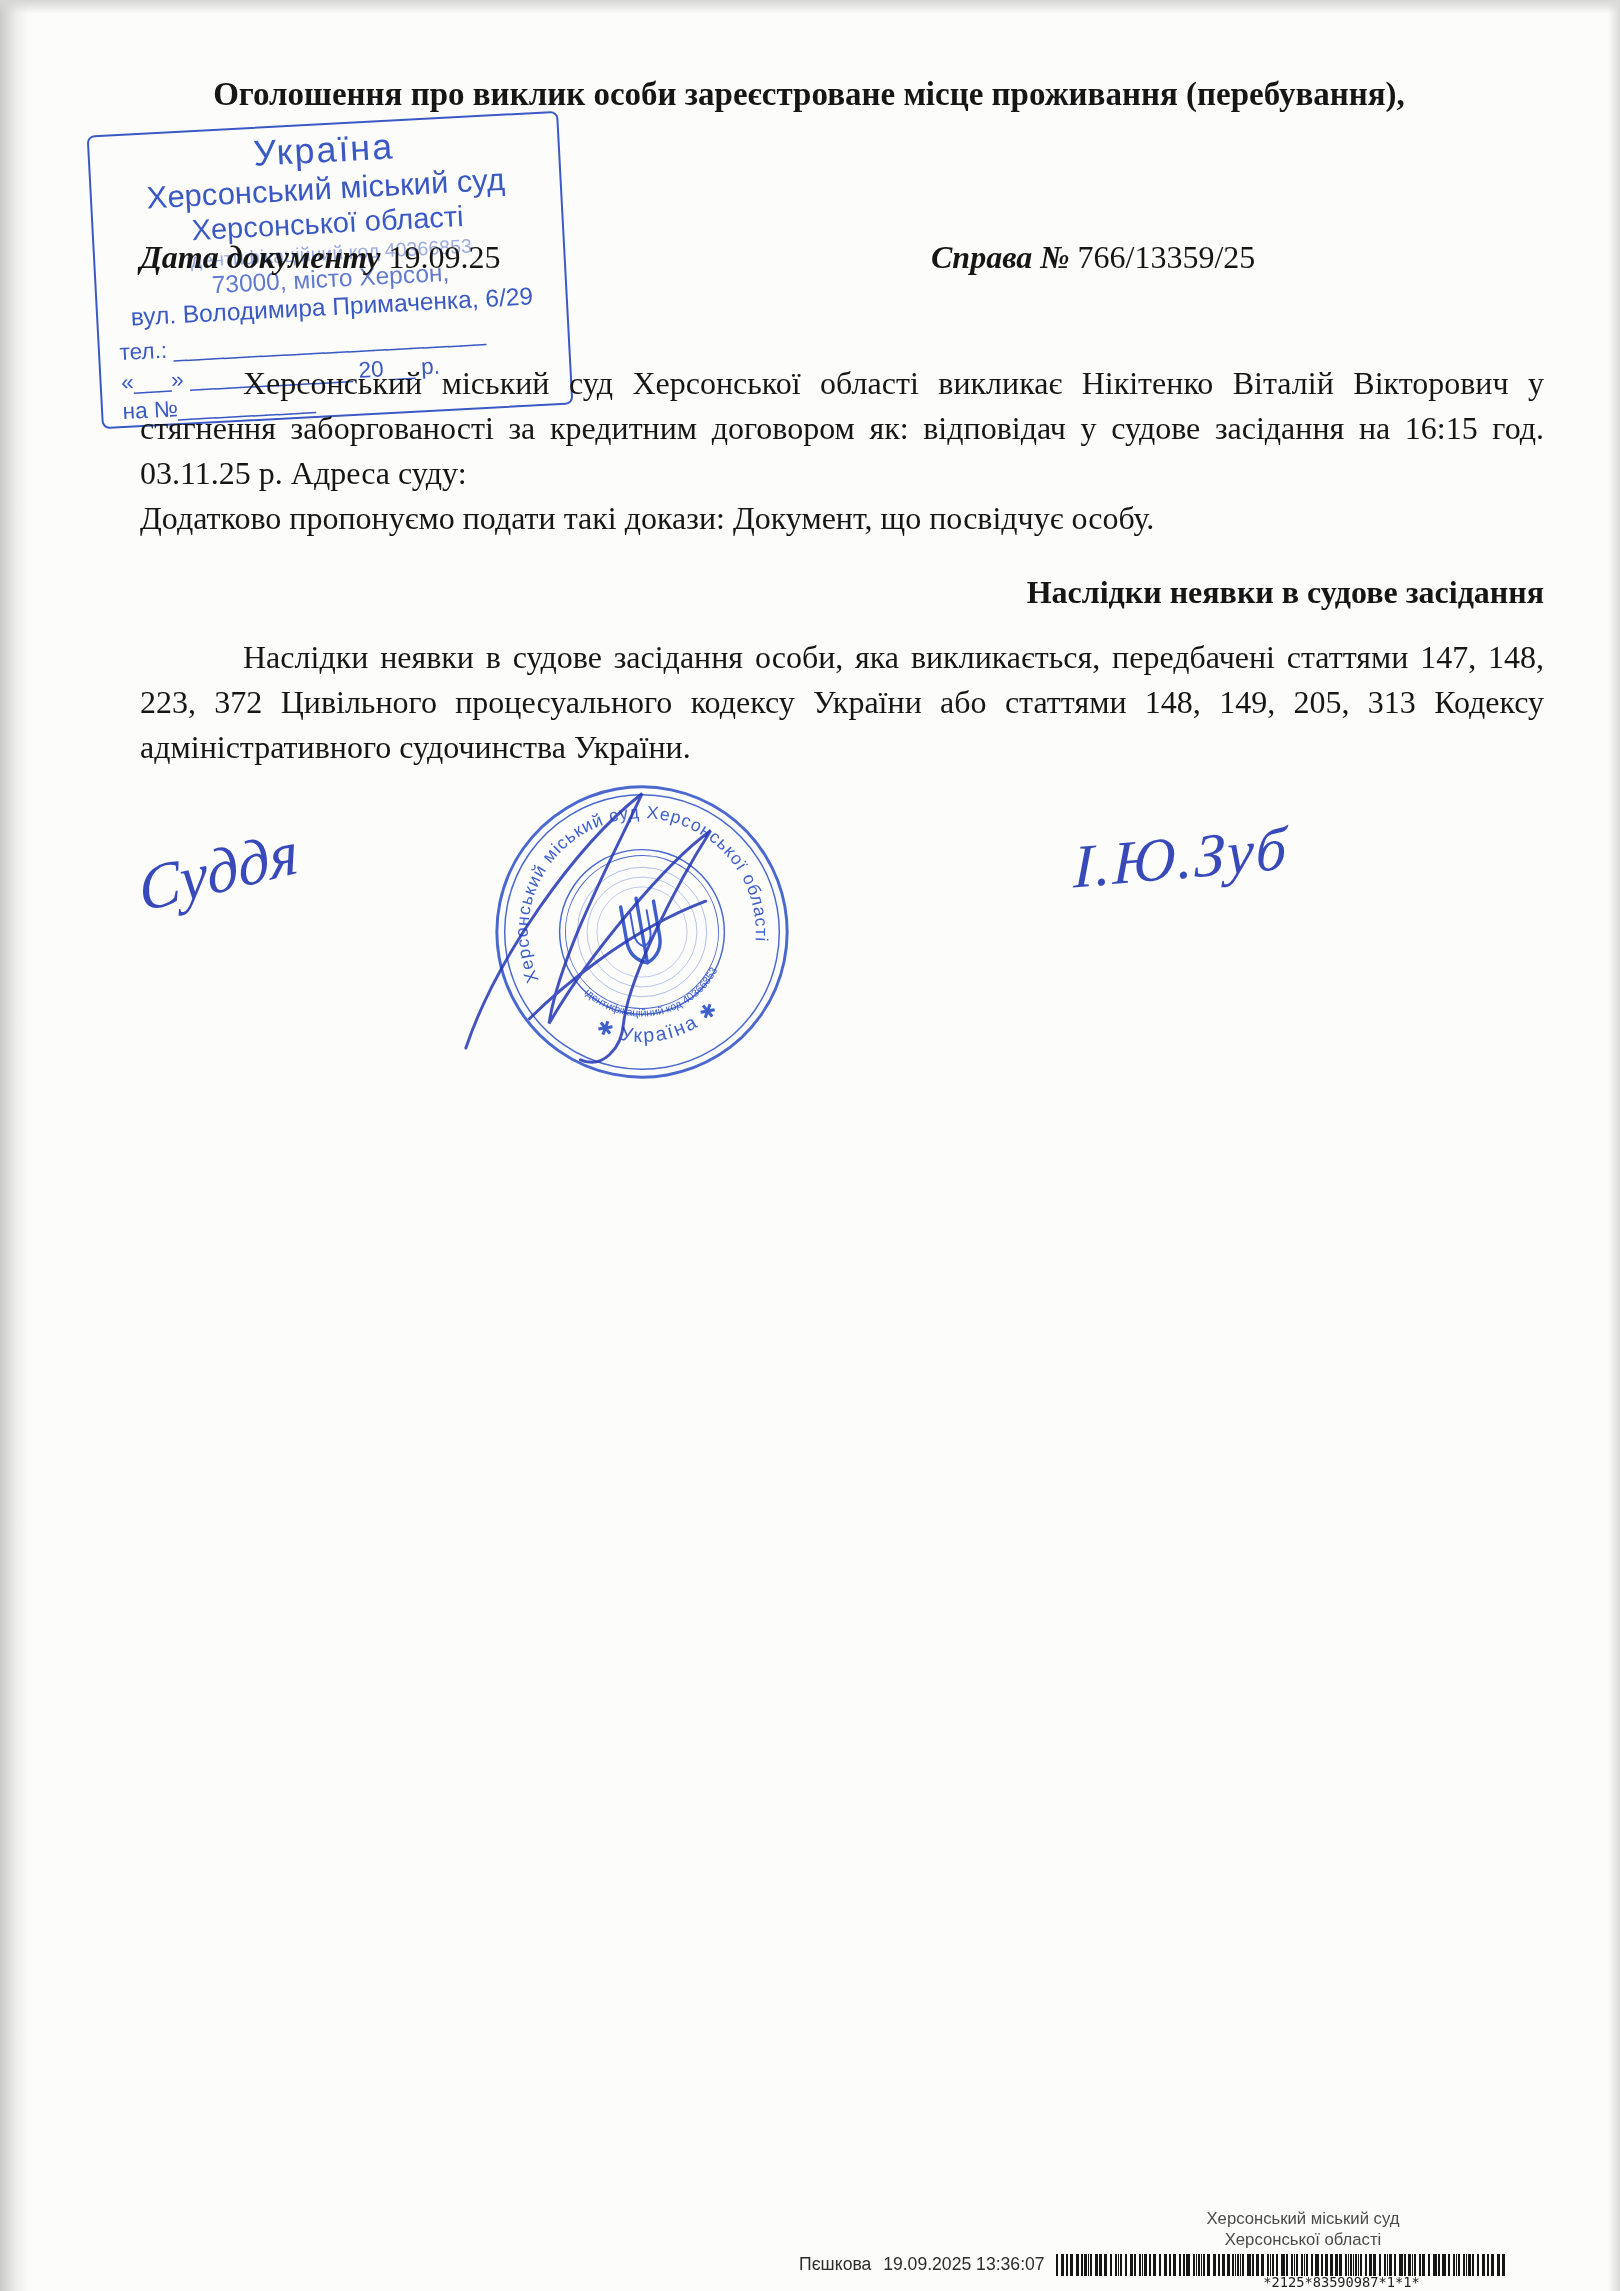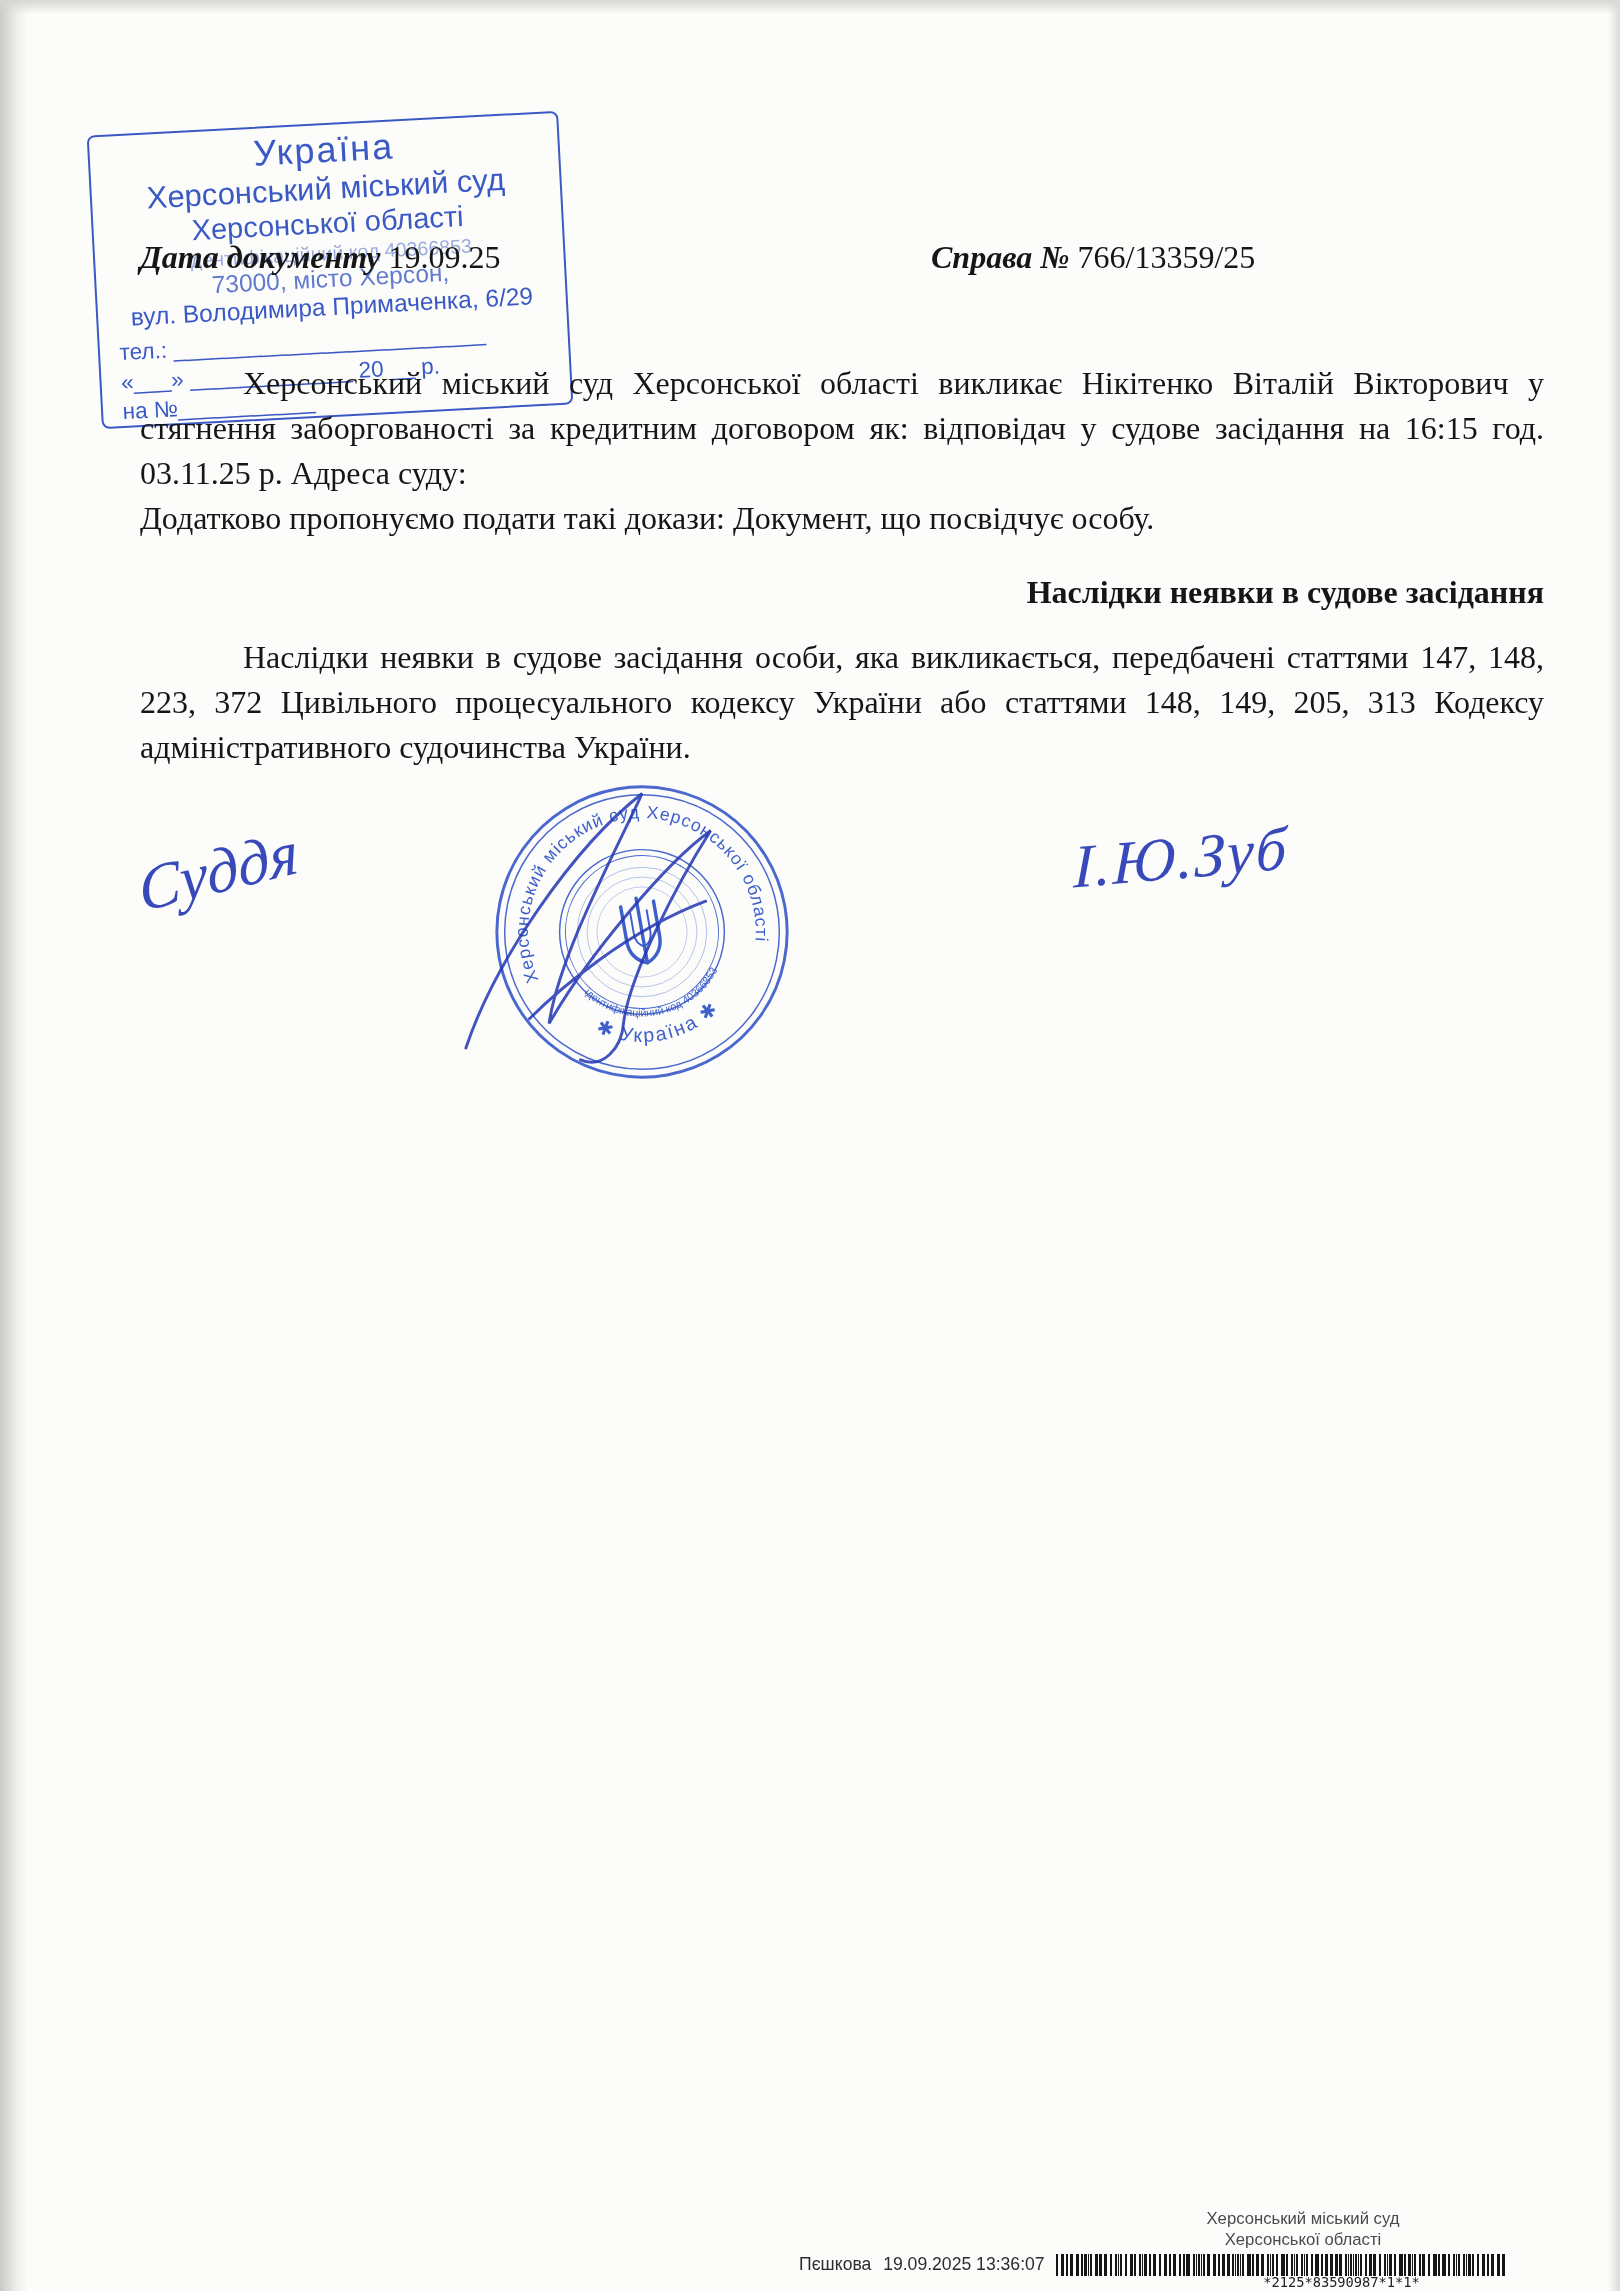--- a/index.html
+++ b/index.html
@@ -68,20 +68,21 @@
 </style>
 </head>
 <body>
 
 <div class="page">
   <div class="edge-left"></div>
   <div class="edge-top"></div>
   <div class="edge-right"></div>
 
   <div class="title">
+    <div>Оголошення про виклик особи зареєстроване місце проживання (перебування),</div>
   </div>
 
   <div class="stamp">
     <div class="s0">Україна</div>
     <div class="s1">Херсонський міський суд</div>
     <div class="s2">Херсонської області</div>
     <div class="s3">ідентифікаційний код 40366853</div>
     <div class="s4">73000, місто Херсон,</div>
     <div class="s5">вул. Володимира Примаченка, 6/29</div>
     <div class="s6">тел.: _________________________</div>

